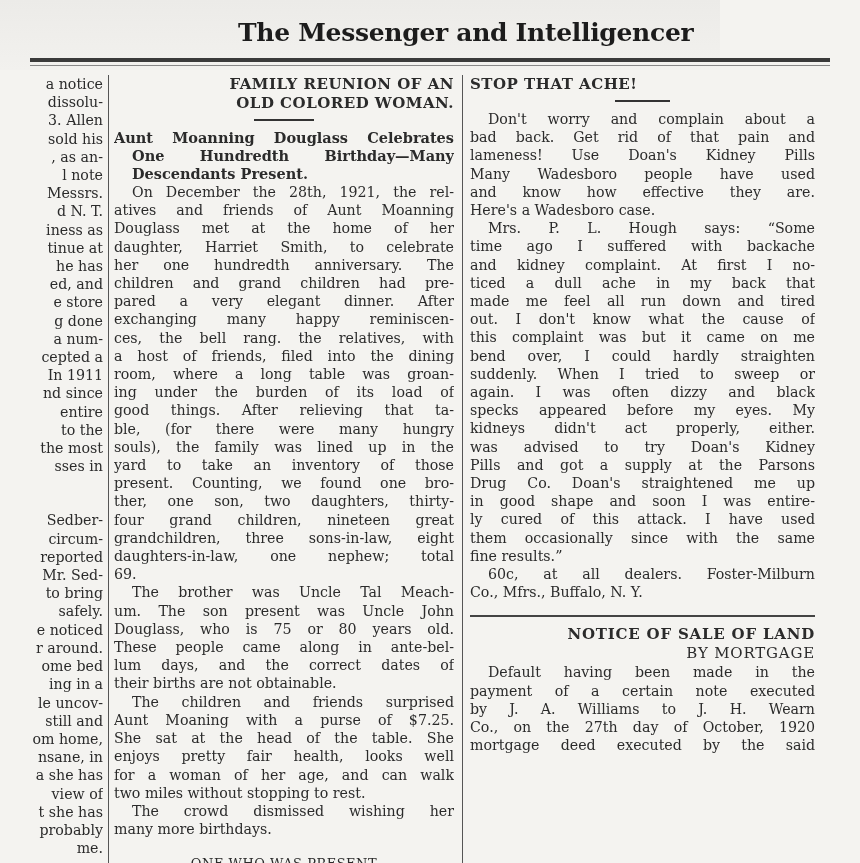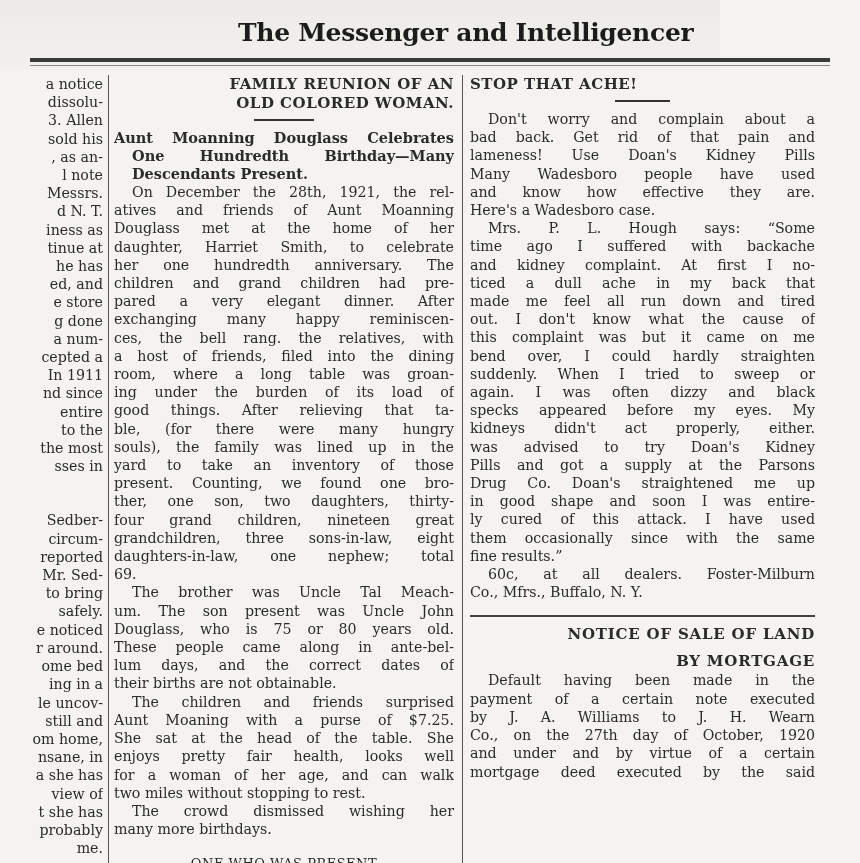--- a/index.html
+++ b/index.html
@@ -197,23 +197,22 @@
       <div class="ln justify">in good shape and soon I was entire-</div>
       <div class="ln justify">ly cured of this attack. I have used</div>
       <div class="ln justify">them occasionally since with the same</div>
       <div class="ln ">fine results.”</div>
       <div class="ln indent justify">60c, at all dealers. Foster-Milburn</div>
       <div class="ln ">Co., Mfrs., Buffalo, N. Y.</div>
     </div>
   <div class="hrule"></div>
   <div>
     <div class="hd" style="font-weight:bold;letter-spacing:0.8px;">NOTICE OF SALE OF LAND</div>
-    <div class="hd" style="font-weight:bold;letter-spacing:0.8px;padding-left:170px;margin-top:8px;">BY MORTGAGE</div>
+    <div class="hd" style="font-weight:normal;letter-spacing:0.8px;padding-left:170px;">BY MORTGAGE</div>
     <div id="notice-body">
         <div class="ln indent justify">Default having been made in the</div>
         <div class="ln justify">payment of a certain note executed</div>
         <div class="ln justify">by J. A. Williams to J. H. Wearn</div>
         <div class="ln justify">Co., on the 27th day of October, 1920</div>
-        <div class="ln justify">and under and by virtue of a certain</div>
         <div class="ln justify">mortgage deed executed by the said</div>
       </div>
   </div>
 </div>
 
 </body></html>

